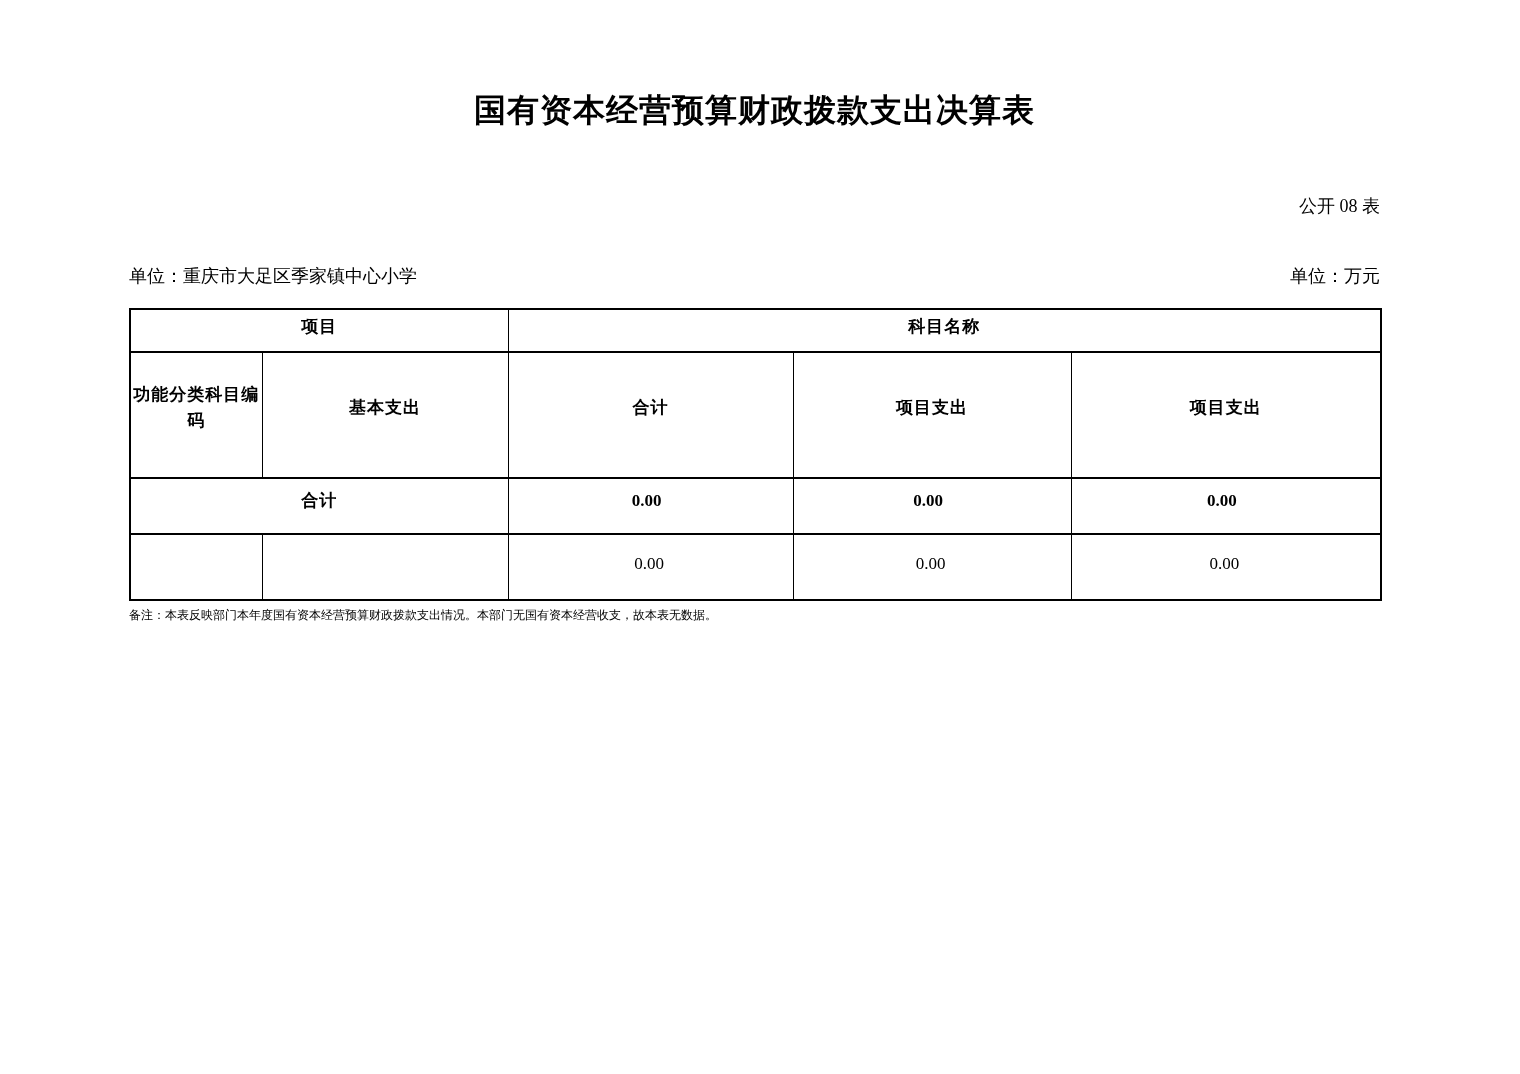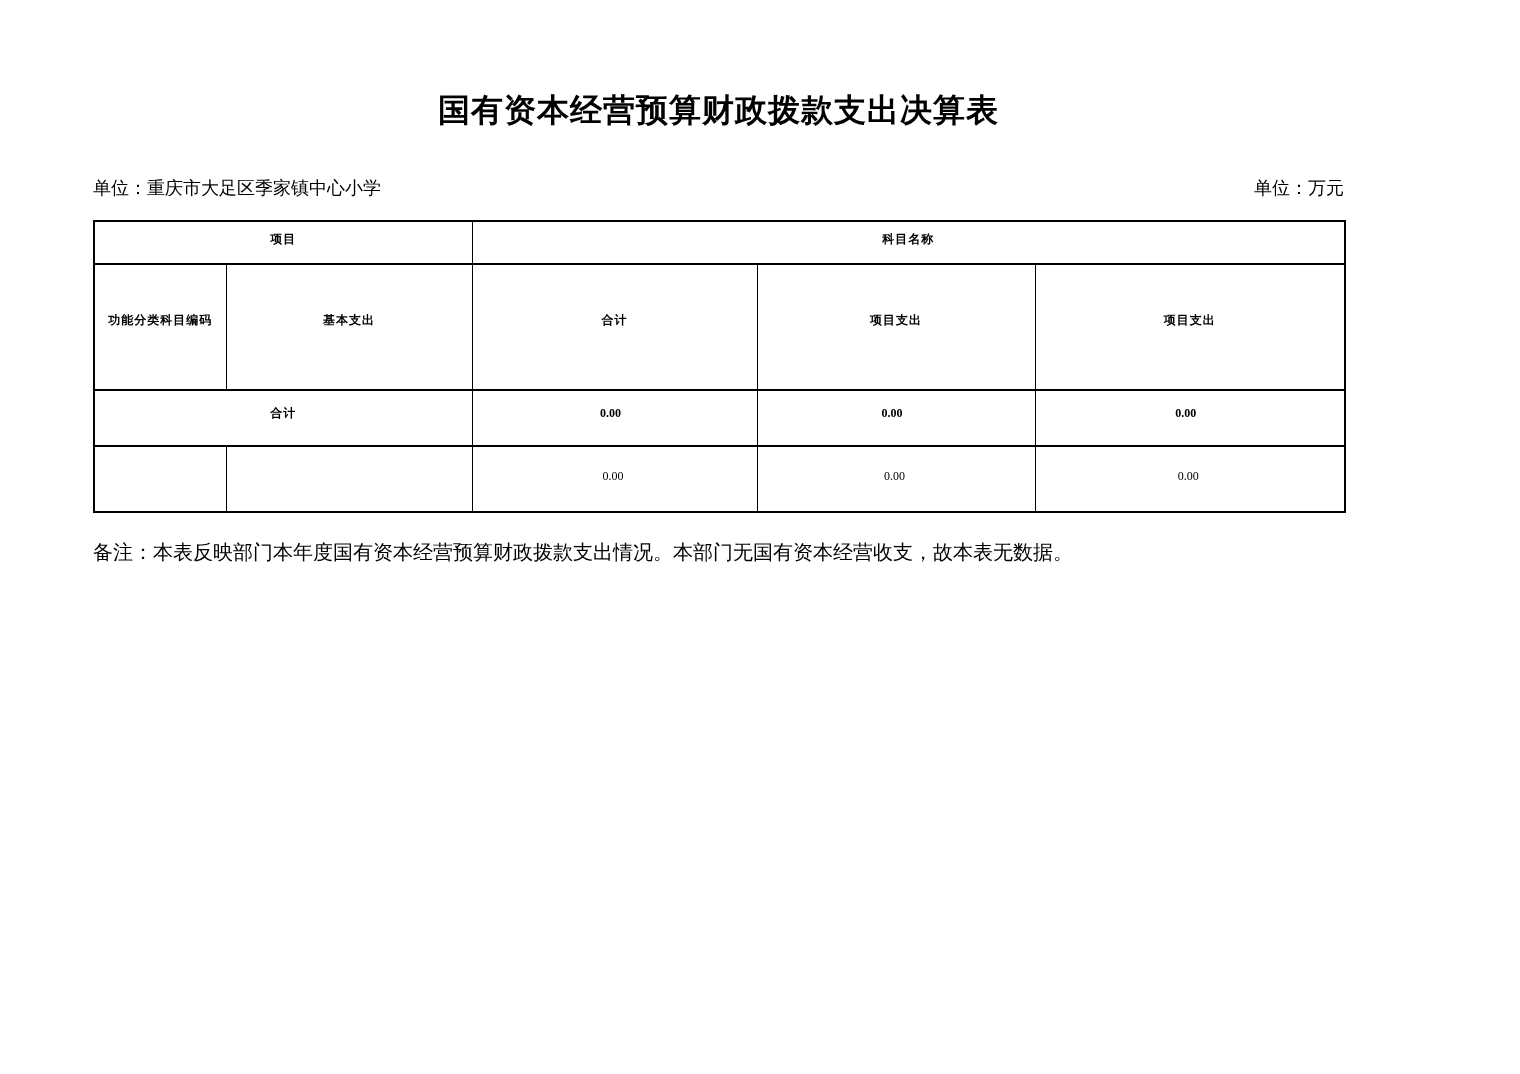--- a/index.html
+++ b/index.html
@@ -9,20 +9,21 @@
     background: #ffffff;
     color: #000000;
     font-family: "Liberation Serif", "DejaVu Serif", serif;
   }
   .page {
     position: relative;
     width: 1520px;
     height: 1074px;
     background: #ffffff;
     overflow: hidden;
+    padding-left: 36px;
   }
   .content {
     margin-left: 93px;
     width: 1251px;
   }
   .title {
     margin: 90px 0 0 0;
     font-size: 32px;
     line-height: 40px;
     font-weight: bold;
@@ -47,21 +48,21 @@
     width: 1251px;
     table-layout: fixed;
     border-collapse: collapse;
     border: 2px solid #000;
   }
   table.fin td {
     border-left: 1px solid #000;
     border-right: 1px solid #000;
     border-top: 2px solid #000;
     border-bottom: 2px solid #000;
-    font-size: 12px;
+    font-size: 17px;
     line-height: 26px;
     vertical-align: middle;
     padding: 0;
     overflow: hidden;
   }
   tr.hrow1 td {
     height: 43px;
     font-weight: bold;
     text-align: center;
     padding-bottom: 8px;
@@ -81,34 +82,35 @@
     text-align: center;
     letter-spacing: 1px;
   }
   td.num {
     text-align: center;
     padding-right: 8px;
   }
   tr.drow1 td.num { font-weight: bold; padding-right: 8px; }
   tr.drow2 td.num { font-weight: normal; padding-right: 3px; }
   .note {
-    margin-top: 28px;
-    font-size: 20px;
+    margin-top: 3px;
+    font-size: 12px;
     line-height: 23px;
     text-align: left;
   }
 </style>
 </head>
 <body>
 
 <div class="page">
   <div class="content">
 
     <h1 class="title">国有资本经营预算财政拨款支出决算表</h1>
 
+    <div class="table-code">公开 08 表</div>
 
     <div class="unit-row">
       <span>单位：重庆市大足区季家镇中心小学</span>
       <span>单位：万元</span>
     </div>
 
     <table class="fin">
       <colgroup>
         <col style="width:132px">
         <col style="width:246px">

